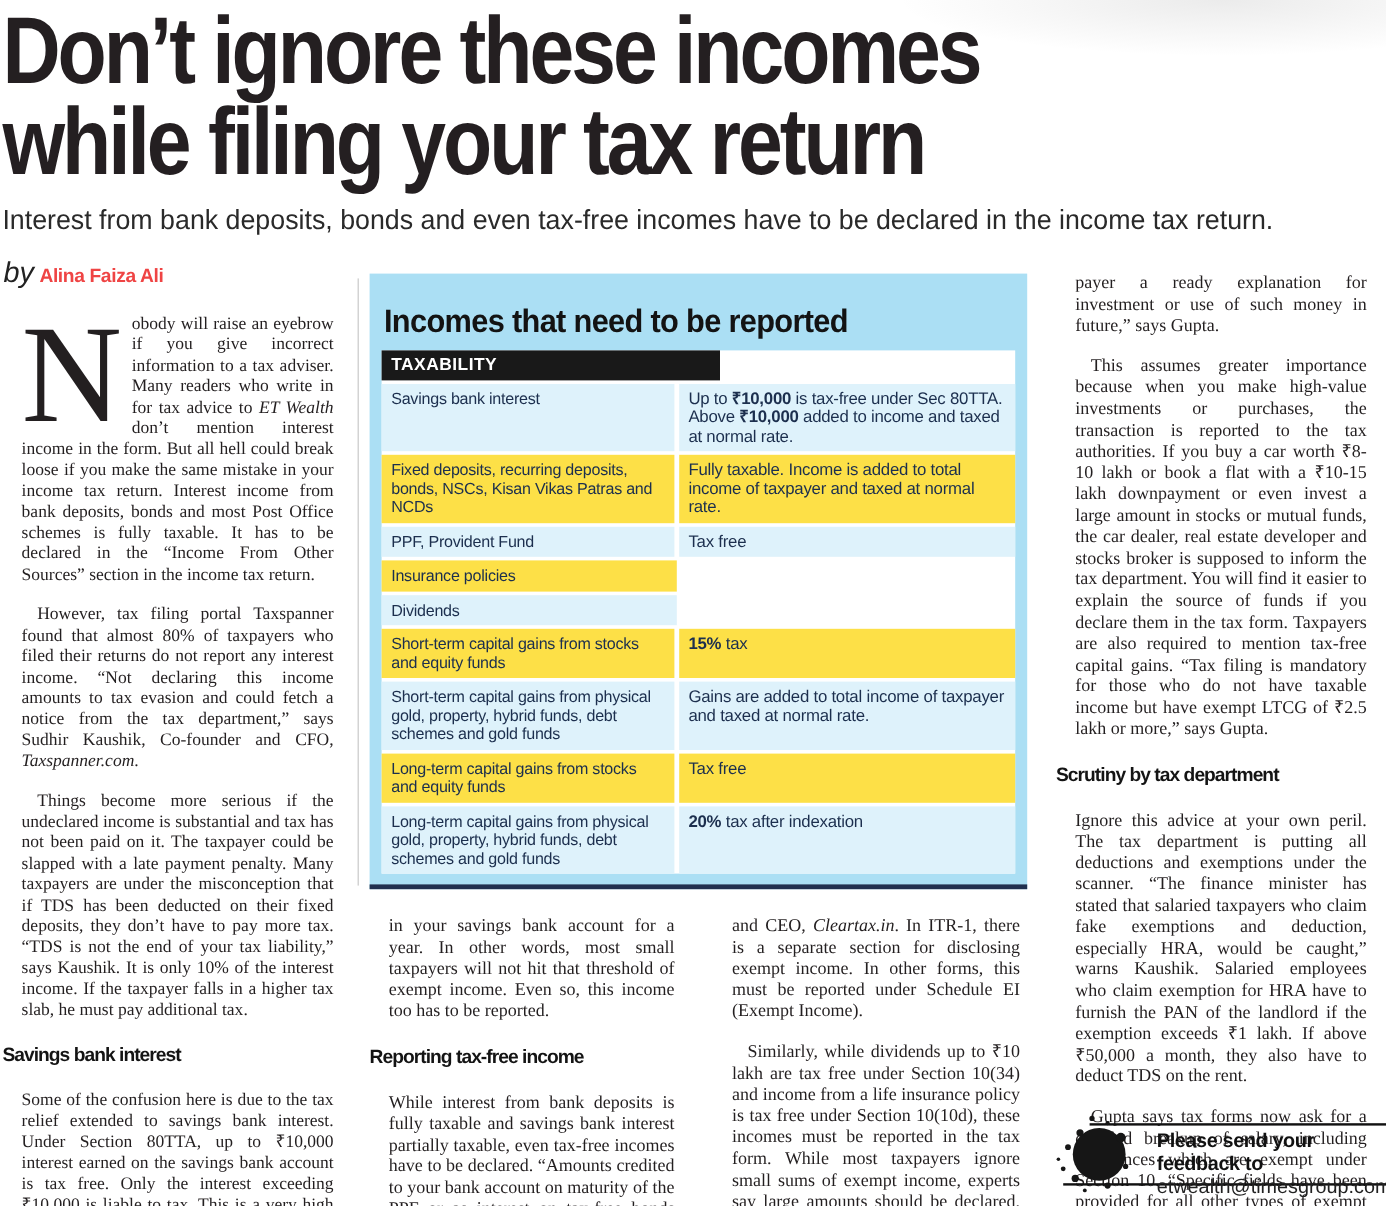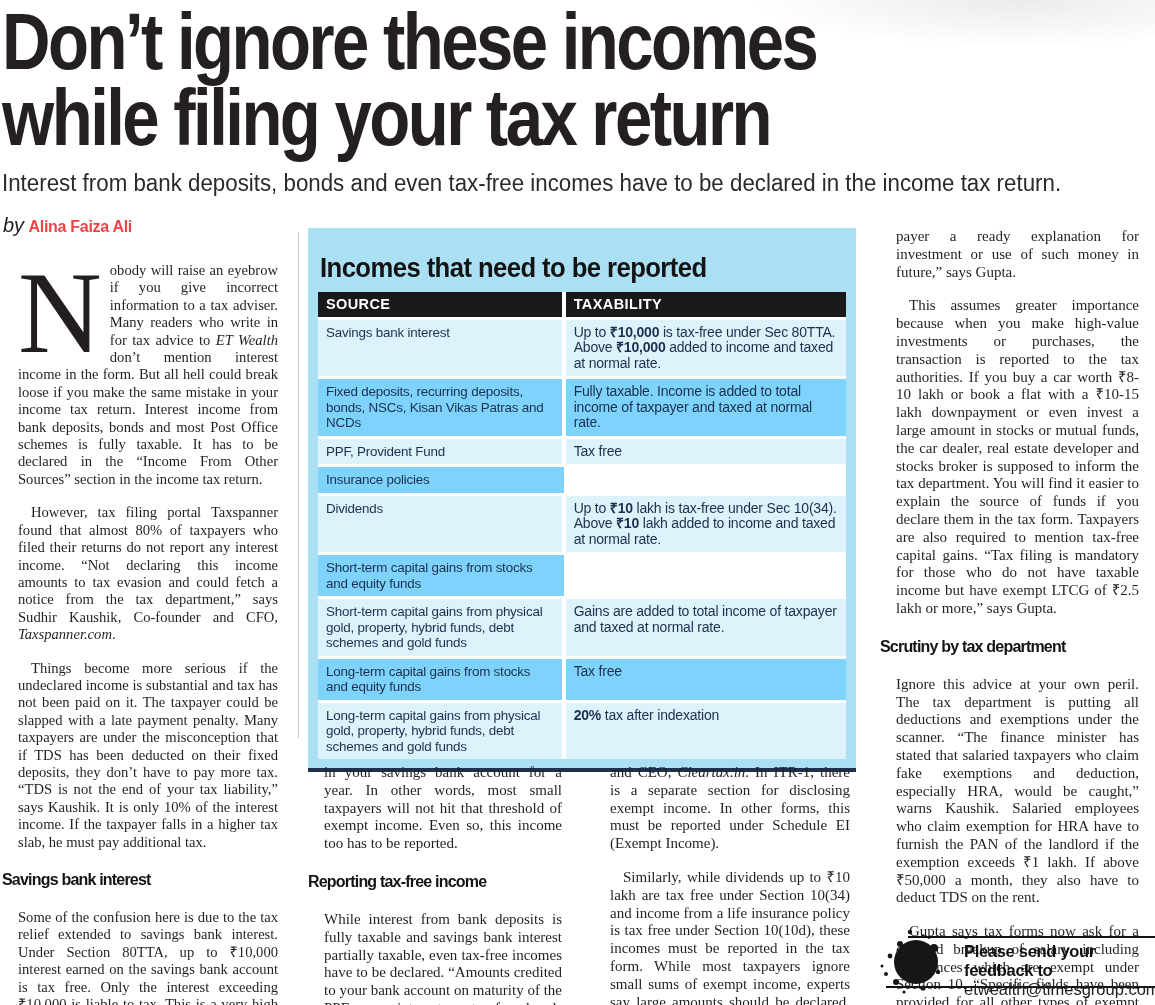--- a/index.html
+++ b/index.html
@@ -12,21 +12,21 @@
   .headline{position:absolute;left:2px;top:4px;line-height:76px;
             font-family:"Liberation Sans",sans-serif;font-weight:bold;color:#241f21;}
   .headline .hl{display:block;font-size:79px;letter-spacing:-3px;}
   .headline .hl>span{display:inline-block;transform:scaleX(.85);transform-origin:left center;white-space:nowrap;}
   
   .subtitle{position:absolute;left:2px;top:170px;width:1155px;
             font-family:"Liberation Sans",sans-serif;font-size:23px;color:#2a2a2a;}
   .subtitle>span{display:inline-block;transform:scaleX(.97);transform-origin:left center;white-space:nowrap;}
   
   .byline{position:absolute;left:3px;top:214px;font-family:"Liberation Sans",sans-serif;}
-  .byline .by{font-style:italic;font-size:20px;color:#222;}
+  .byline .by{font-style:italic;font-size:24px;color:#222;}
   .byline .author{font-weight:bold;font-size:16px;letter-spacing:-.3px;color:#ef4444;}
   
   .col{position:absolute;text-align:justify;}
   .col p{margin:16px;}
   .col p.ind{text-indent:13px;}
   #col1{left:2px;top:246px;width:292px;font-size:14.6px;line-height:17.4px;}
   #col2{left:308px;top:748px;width:270px;font-size:15px;line-height:17.8px;}
   #col3{left:594px;top:748px;width:272px;font-size:15px;line-height:17.8px;}
   #col4{left:880px;top:212px;width:275px;font-size:15px;line-height:17.8px;}
   .sechead{font-family:"Liberation Sans",sans-serif;font-weight:bold;font-size:16px;
@@ -45,21 +45,21 @@
   .panel-title>span{display:inline-block;transform:scaleX(.95);transform-origin:left center;white-space:nowrap;}
   .tbody{background:#fff;display:flex;flex-direction:column;gap:3px;}
   .trow{display:flex;gap:4px;}
   .cell{box-sizing:border-box;padding:5px 8px;font-size:14px;line-height:15.5px;
         letter-spacing:-.2px;color:#1c2f4e;}
   .cell.src{width:46.5%;font-size:13.4px;}
   .cell.tax{width:53.5%;}
   .thead .cell{background:#191919;color:#fff;font-weight:bold;font-size:14.5px;
                letter-spacing:.4px;padding:5px 8px 4px;}
   .light .cell{background:#def2fb;}
-  .med .cell{background:#7dd3fc;}
+  .med .cell{background:#fde047;}
   .cell b{font-weight:bold;}
   
   .feedback{position:absolute;left:880px;top:922px;width:275px;height:80px;
             font-family:"Liberation Sans",sans-serif;}
   .feedback .rule{position:absolute;height:2px;background:#111;}
   .feedback .rule.top{left:28px;right:0;top:14px;}
   .feedback .rule.bot{left:6px;right:0;top:64px;}
   .feedback .txt{position:absolute;left:84px;top:20px;line-height:19px;}
   .feedback .fb1{font-weight:bold;font-size:16.5px;letter-spacing:-.3px;color:#111;}
   .feedback .fb2{font-size:16.5px;color:#222;}
@@ -91,44 +91,43 @@
     <p class="ind"><span><span>However, tax filing portal Taxspanner found that almost 80% of taxpayers who filed their returns do not report any interest income. “Not declaring this income amounts to tax evasion and could fetch a notice from the tax department,” says Sudhir Kaushik, Co-founder and CFO, </span><i>Taxspanner.com</i><span>.</span></span></p>
     <p class="ind">Things become more serious if the undeclared income is substantial and tax has not been paid on it. The taxpayer could be slapped with a late payment penalty. Many taxpayers are under the misconception that if TDS has been deducted on their fixed deposits, they don’t have to pay more tax. “TDS is not the end of your tax liability,” says Kaushik. It is only 10% of the interest income. If the taxpayer falls in a higher tax slab, he must pay additional tax.</p>
     <div class="sechead">Savings bank interest</div>
     <p>Some of the confusion here is due to the tax relief extended to savings bank interest. Under Section 80TTA, up to ₹10,000 interest earned on the savings bank account is tax free. Only the interest exceeding ₹10,000 is liable to tax. This is a very high threshold because at 4% interest, you will earn ₹10,000 interest only if you let ₹2.5 lakh idle</p>
   </div>
 
   <div class="panel">
     <div class="panel-title"><span>Incomes that need to be reported</span></div>
     <div class="tbody">
       <div class="trow thead">
-        <div class="cell src">SOURCE</div>
         <div class="cell tax">TAXABILITY</div>
       </div>
     <div class="trow light">
           <div class="cell src">Savings bank interest</div>
           <div class="cell tax"><span>Up to </span><b>₹10,000</b><span> is tax-free under Sec 80TTA. Above </span><b>₹10,000</b><span> added to income and taxed at normal rate.</span></div>
         </div>
         <div class="trow med">
           <div class="cell src">Fixed deposits, recurring deposits, bonds, NSCs, Kisan Vikas Patras and NCDs</div>
           <div class="cell tax"><span>Fully taxable. Income is added to total income of taxpayer and taxed at normal rate.</span></div>
         </div>
         <div class="trow light">
           <div class="cell src">PPF, Provident Fund</div>
           <div class="cell tax"><span>Tax free</span></div>
         </div>
         <div class="trow med">
           <div class="cell src">Insurance policies</div>
         </div>
         <div class="trow light">
           <div class="cell src">Dividends</div>
-          <div class="cell tax"><span>Up to </span><b>₹10</b><span> lakh is tax-free under Sec 10(34). Above </span><b>₹10</b><span> lakh added to income and taxed at normal rate.</span></div>
         </div>
         <div class="trow med">
           <div class="cell src">Short-term capital gains from stocks and equity funds</div>
+          <div class="cell tax"><b>15%</b><span> tax</span></div>
         </div>
         <div class="trow light">
           <div class="cell src">Short-term capital gains from physical gold, property, hybrid funds, debt schemes and gold funds</div>
           <div class="cell tax"><span>Gains are added to total income of taxpayer and taxed at normal rate.</span></div>
         </div>
         <div class="trow med">
           <div class="cell src">Long-term capital gains from stocks and equity funds</div>
           <div class="cell tax"><span>Tax free</span></div>
         </div>
         <div class="trow light">

